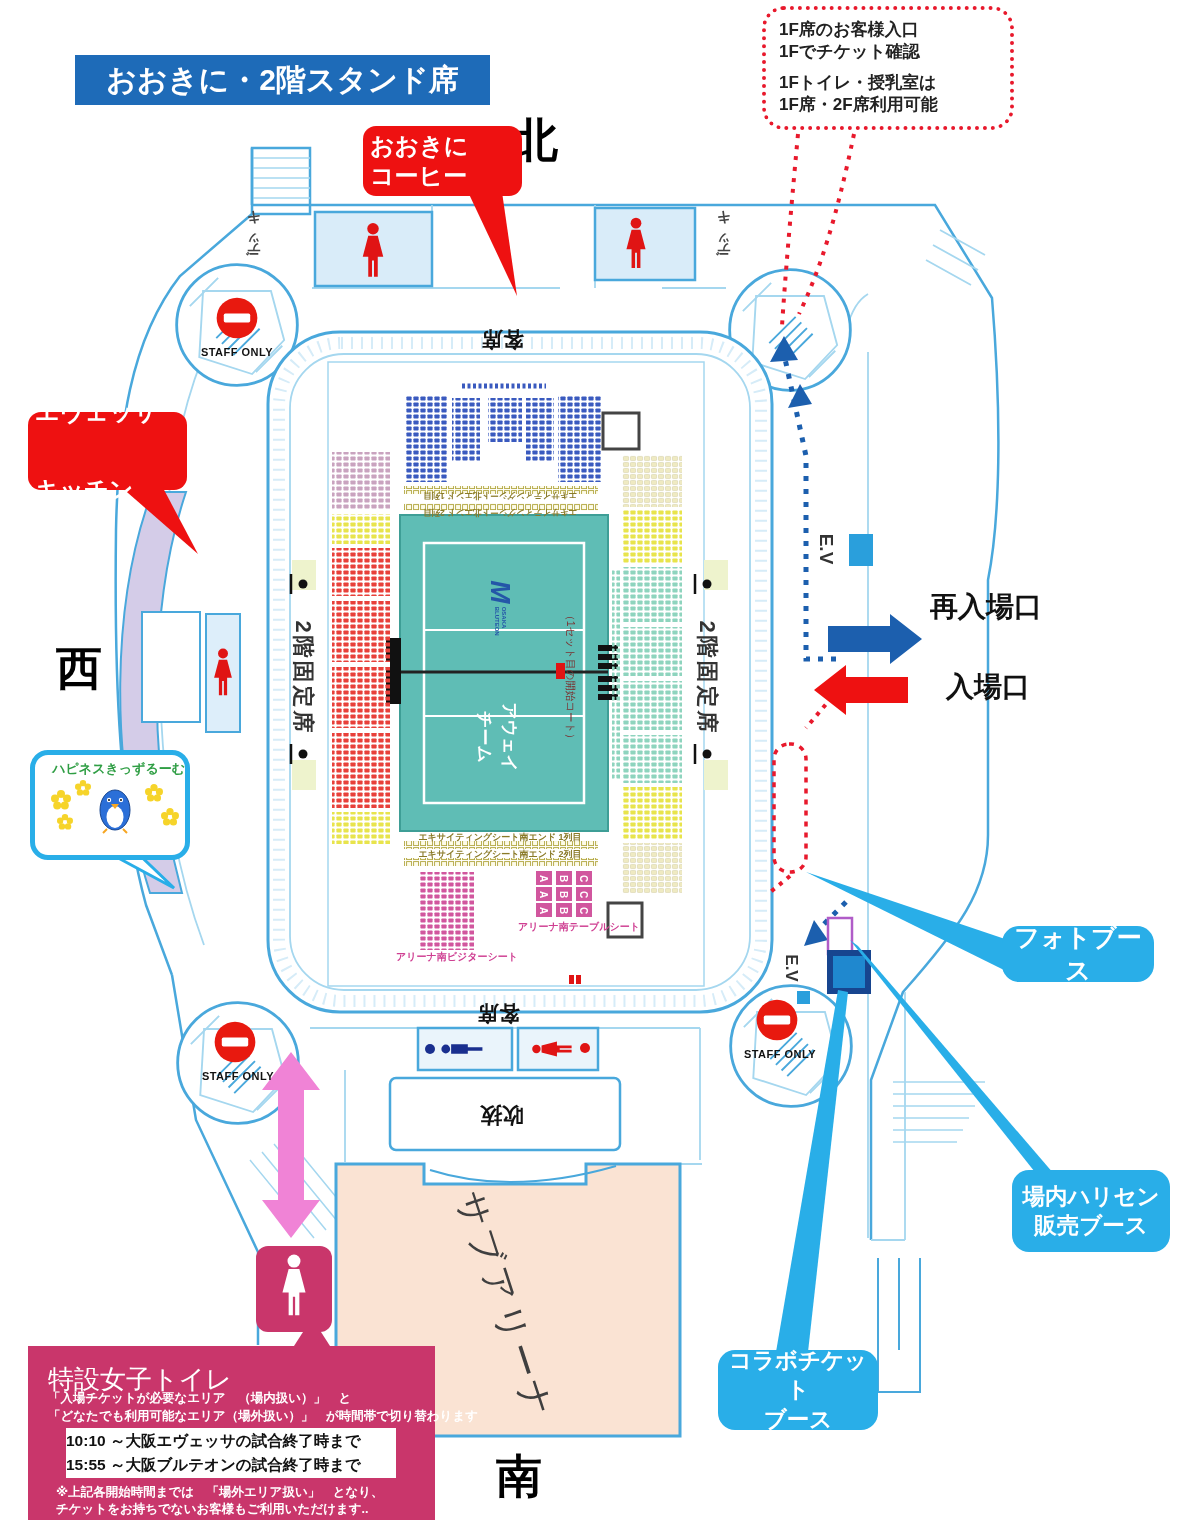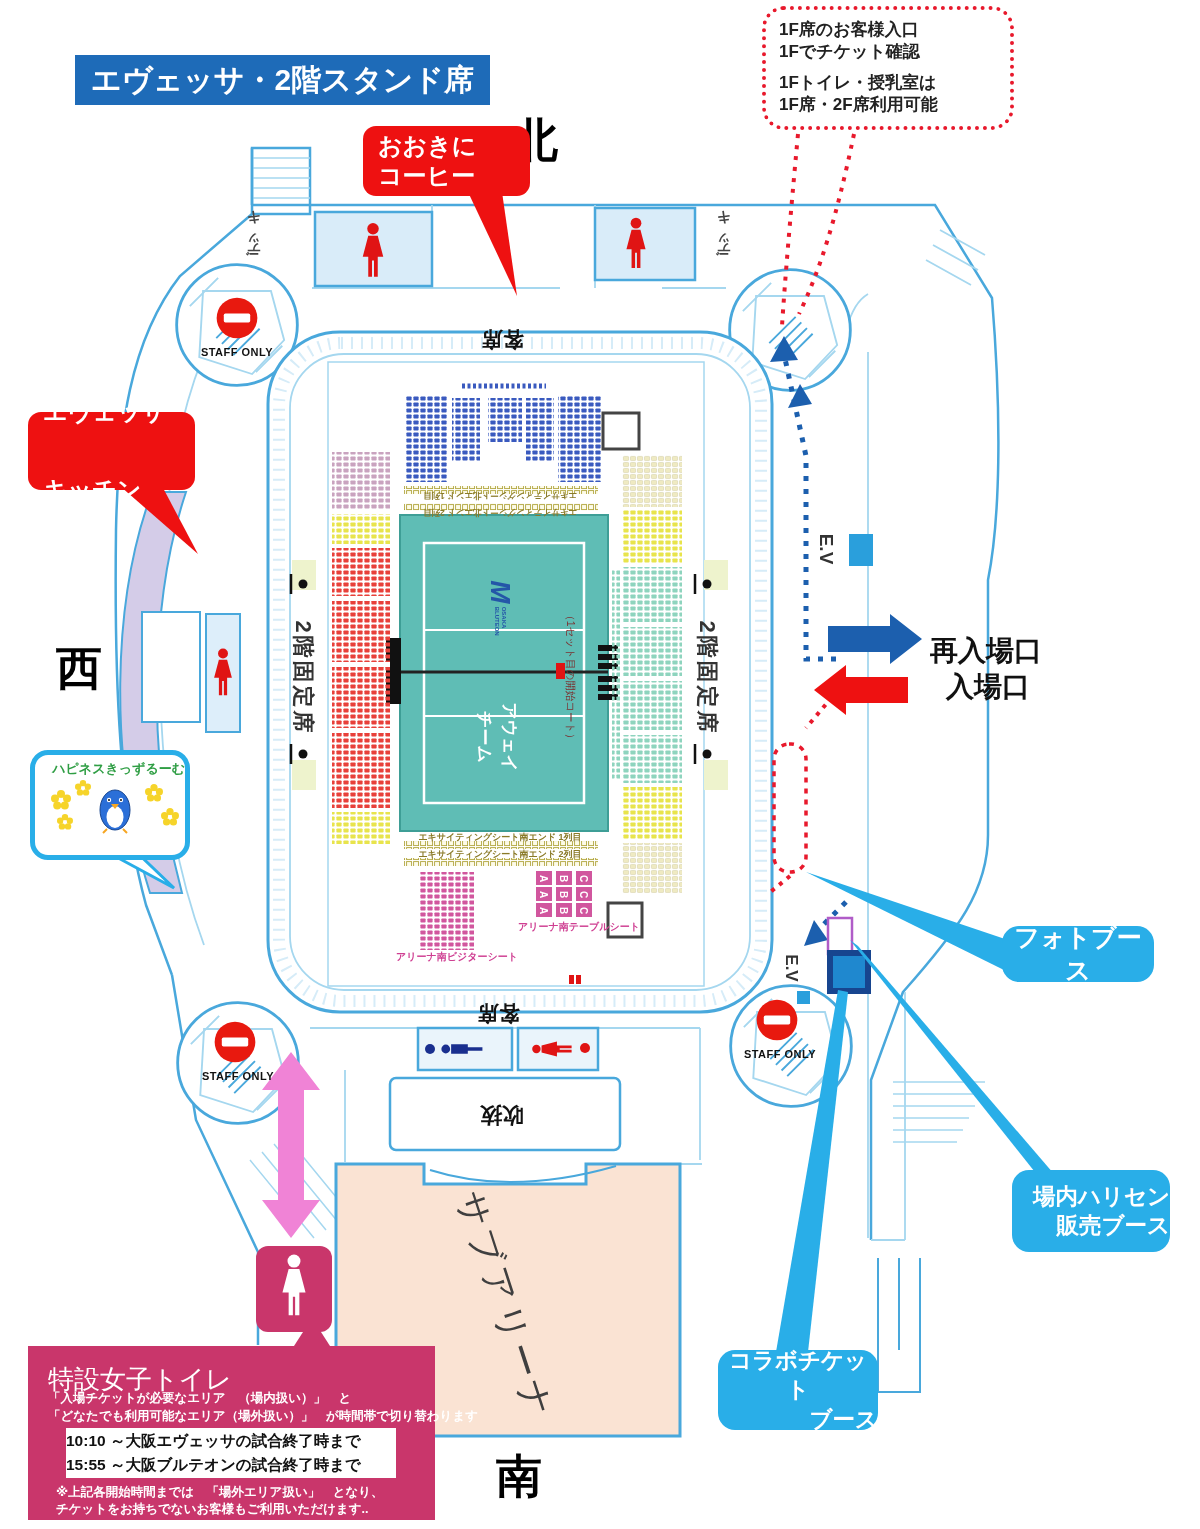--- a/index.html
+++ b/index.html
@@ -2,22 +2,22 @@
 <html style="--title-blue: #1e6bb8; --bubble-red: #ee1111; --note-red: #e8192c; --cyan: #29aee8; --info-pink: #c9366b; --pink-arrow: #f083d6; --line-blue: #49a8dc; --line-light: #a5d7ef; --court-teal: #5fbdb5; --seat-blue: #3a5abf; --seat-red: #e8403a; --seat-yellow: #e8e44c; --seat-teal: #8ed4be; --seat-cream: #efeac2; --seat-magenta: #d1569e; --seat-mauve: #c9a3bf; --seat-olive: #b0a43c; --peach: #fae3d3; --lavender: #d4cce8; --arrow-blue: #1c5fae; --arrow-red: #ee1111; --ev-blue: #2a9fdc; --kids-green: #2f9e44; --navy: #1a2f8f;"><head>
 <meta charset="utf-8">
 <style>
   :root{ --title-blue:#1e6bb8; }
   html,body{margin:0;padding:0;background:#fff;font-family:"Liberation Sans","DejaVu Sans",sans-serif;}
   .stage{position:relative;width:1200px;height:1529px;background:#fff;overflow:hidden;}
   .stage svg.plan{position:absolute;left:0;top:0;z-index:1;}
   .lbl{position:absolute;z-index:2;color:#111;white-space:nowrap;}
   .ctr{display:flex;align-items:center;justify-content:center;text-align:center;}
   .bubble{position:absolute;z-index:3;color:#fff;font-weight:bold;border-radius:13px;display:flex;flex-direction:column;justify-content:center;}
-  .bubble.red{background:var(--bubble-red);padding-left:15px;font-size:24px;line-height:1.25;}
-  .bubble.cyan{background:var(--cyan);border-radius:17px;align-items:flex-end;text-align:center;}
+  .bubble.red{background:var(--bubble-red);padding-left:7px;font-size:24px;line-height:1.25;}
+  .bubble.cyan{background:var(--cyan);border-radius:17px;align-items:center;text-align:center;}
   .note-box{position:absolute;z-index:3;border:4px dotted var(--note-red);border-radius:22px;background:#fff;
             padding:9px 13px;font-size:17px;font-weight:600;color:#222;line-height:1.32;}
   .compass{position:absolute;z-index:2;font-size:46px;font-weight:600;color:#000;}
   .rot180{transform:rotate(180deg);}
   .rot90{transform:rotate(90deg);}
   .fixedseat{font-size:22px;font-weight:600;letter-spacing:3px;color:#333;}
   .staff{font-size:11px;font-weight:bold;letter-spacing:.5px;color:#111;text-align:center;width:90px;}
   .gate{font-size:28px;font-weight:bold;color:#111;}
   .exc{font-size:9px;font-weight:bold;color:#8a7a28;width:200px;text-align:center;}
   .maglbl{font-size:10px;font-weight:bold;color:#cf3f92;}
@@ -275,21 +275,21 @@
     <polygon points="776,1352 808,1352 848,992 838,990" fill="var(--cyan)"></polygon>
     <polygon points="294,1346 330,1346 312,1318" fill="var(--info-pink)"></polygon>
   </g>
 
   <g>
     <rect x="256" y="1246" width="76" height="86" rx="12" fill="var(--info-pink)"></rect>
     <use href="#ic-woman" x="277" y="1254" width="34" height="62" fill="#fff"></use>
   </g>
 </svg>
 
-<div class="lbl ctr" style="left:75px;top:55px;width:415px;height:50px;background:var(--title-blue);color:#fff;font-size:30px;font-weight:bold;">エヴェッサ・2階スタンド席</div>
+<div class="lbl ctr" style="left:75px;top:55px;width:415px;height:50px;background:var(--title-blue);color:#fff;font-size:30px;font-weight:bold;">おおきに・2階スタンド席</div>
 
 <div class="compass" style="left:512px;top:110px;">北</div>
 <div class="compass" style="left:56px;top:638px;">西</div>
 <div class="compass" style="left:496px;top:1446px;">南</div>
 
 <div class="bubble red" style="left:363px;top:126px;width:152px;height:70px;">
   <span>おおきに</span>
   <span>コーヒー</span>
 </div>
 
@@ -331,21 +331,21 @@
 </div>
 <div class="bubble cyan" style="left:718px;top:1350px;width:160px;height:80px;font-size:22.5px;line-height:1.3;">
   <span>コラボチケット</span>
   <span>ブース</span>
 </div>
 <div class="bubble cyan" style="left:1012px;top:1170px;width:158px;height:82px;font-size:22.5px;line-height:1.3;">
   <span>場内ハリセン</span>
   <span>販売ブース</span>
 </div>
 
-<div class="lbl gate" style="left:930px;top:632px;">再入場口</div>
+<div class="lbl gate" style="left:930px;top:588px;">再入場口</div>
 <div class="lbl gate" style="left:946px;top:668px;">入場口</div>
 
 <div class="lbl rot90" style="left:806px;top:538px;width:40px;text-align:center;font-size:19px;font-weight:bold;color:#333;">E.V</div>
 <div class="lbl rot90" style="left:771px;top:958px;width:40px;text-align:center;font-size:17px;font-weight:bold;color:#333;">E.V</div>
 
 <div class="lbl staff" style="left:192px;top:346px;">STAFF ONLY</div>
 <div class="lbl staff" style="left:193px;top:1070px;">STAFF ONLY</div>
 <div class="lbl staff" style="left:735px;top:1048px;">STAFF ONLY</div>
 
 <div class="lbl rot180 vtext" style="left:244px;top:218px;font-size:14px;font-weight:600;color:#444;">デッキ</div>

